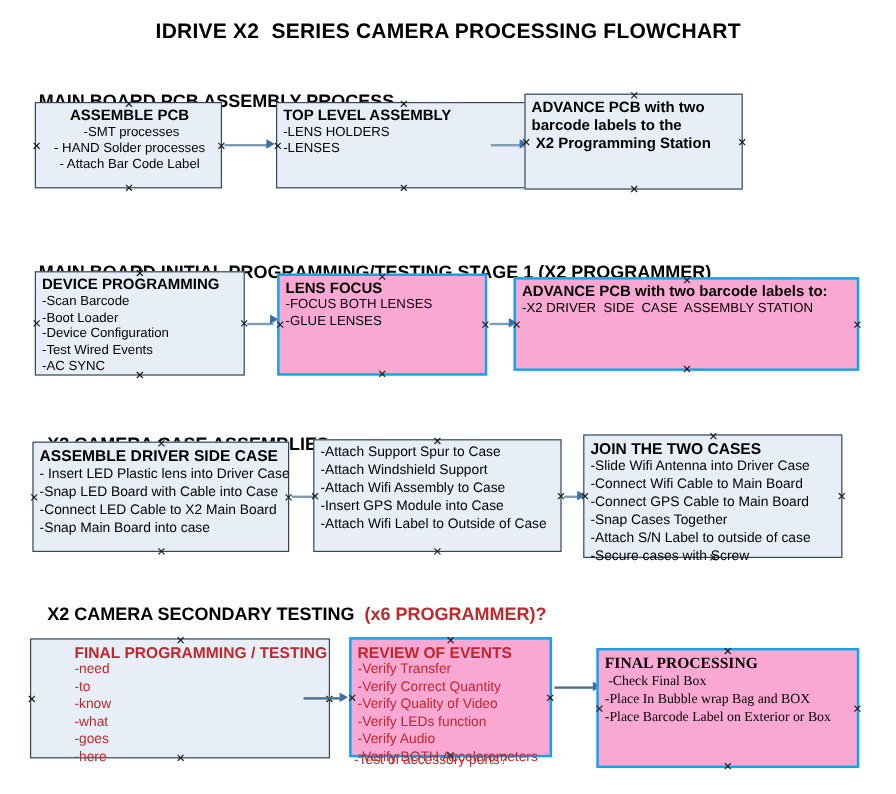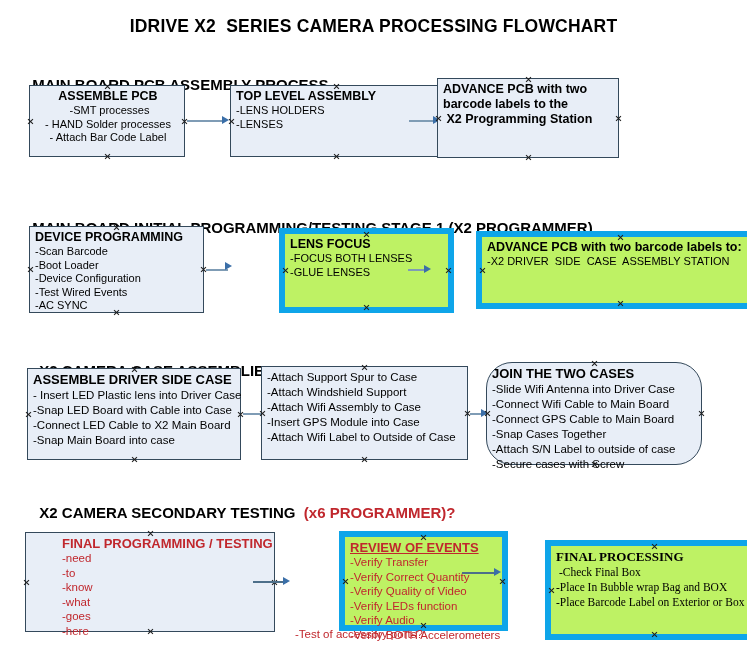--- a/index.html
+++ b/index.html
@@ -43,23 +43,22 @@
   
   .node {
     position: absolute;
     background: #e8eef7;
     border: 1.2px solid #34495b;
     box-sizing: border-box;
     padding: 3px 3px 2px 5px;
     overflow: visible;
   }
   .node.thick {
-    border: 6px solid #0ea5e9;
-    background: #bef264;
-    margin-left: 48px;
+    border: 2px solid #0ea5e9;
+    background: #f9a8d4;
   }
   .node .hdr {
     font-size: 12.5px;
     font-weight: bold;
     line-height: 15px;
     white-space: pre;
     display: block;
   }
   .node .line {
     font-size: 11px;
@@ -236,21 +235,21 @@
   <span class="line">-Attach Wifi Label to Outside of Case</span>
   <span class="handle" style="left:50%; top:0;"></span>
   <span class="handle" style="left:50%; top:100%;"></span>
   <span class="handle" style="left:0; top:50%;"></span>
   <span class="handle" style="left:100%; top:50%;"></span>
 </div>
 
 <div class="conn" style="left:470px; top:413px; width:16px;"></div>
 <div class="arrowhead" style="left:481px; top:409px;"></div>
 
-<div class="node big" style="left:486px; top:362px; width:216px; height:103px;border-radius:26px;">
+<div class="node big" style="left:486px; top:362px; width:216px; height:103px;">
   <span class="hdr">JOIN THE TWO CASES</span>
   <span class="line">-Slide Wifi Antenna into Driver Case</span>
   <span class="line">-Connect Wifi Cable to Main Board</span>
   <span class="line">-Connect GPS Cable to Main Board</span>
   <span class="line">-Snap Cases Together</span>
   <span class="line">-Attach S/N Label to outside of case</span>
   <span class="line">-Secure cases with Screw</span>
   <span class="handle" style="left:50%; top:0;"></span>
   <span class="handle" style="left:50%; top:100%;"></span>
   <span class="handle" style="left:0; top:50%;"></span>
@@ -272,21 +271,21 @@
   <span class="handle" style="left:50%; top:0;"></span>
   <span class="handle" style="left:50%; top:100%;"></span>
   <span class="handle" style="left:0; top:50%;"></span>
   <span class="handle" style="left:100%; top:50%;"></span>
 </div>
 
 <div class="conn dark" style="left:253px; top:581px; width:34px;"></div>
 <div class="arrowhead" style="left:283px; top:577px;"></div>
 
 <div class="node red thick" style="left:291px; top:531px; width:169px; height:100px;">
-  <span class="hdr" style="font-size:13px;text-decoration:underline;">REVIEW OF EVENTS</span>
+  <span class="hdr" style="font-size:13px;">REVIEW OF EVENTS</span>
   <span class="line" style="font-size:11.5px;line-height:14.5px;">-Verify Transfer</span>
   <span class="line" style="font-size:11.5px;line-height:14.5px;">-Verify Correct Quantity</span>
   <span class="line" style="font-size:11.5px;line-height:14.5px;">-Verify Quality of Video</span>
   <span class="line" style="font-size:11.5px;line-height:14.5px;">-Verify LEDs function</span>
   <span class="line" style="font-size:11.5px;line-height:14.5px;">-Verify Audio</span>
   <span class="line" style="font-size:11.5px;line-height:14.5px;">-Verify BOTH Accelerometers</span>
   <span class="handle" style="left:50%; top:0;"></span>
   <span class="handle" style="left:50%; top:100%;"></span>
   <span class="handle" style="left:0; top:50%;"></span>
   <span class="handle" style="left:100%; top:50%;"></span>

